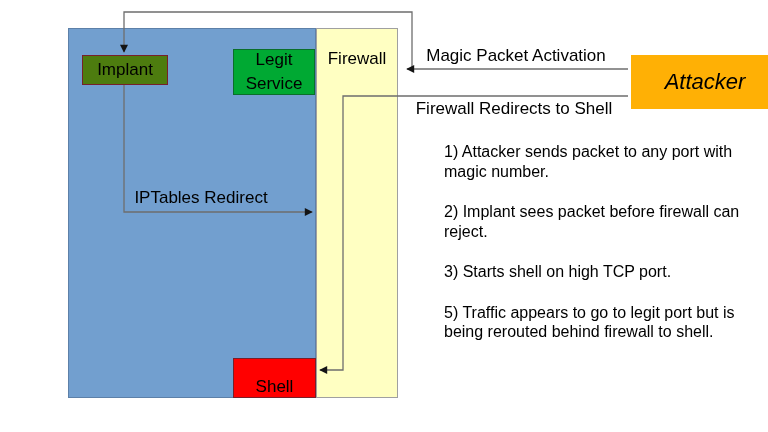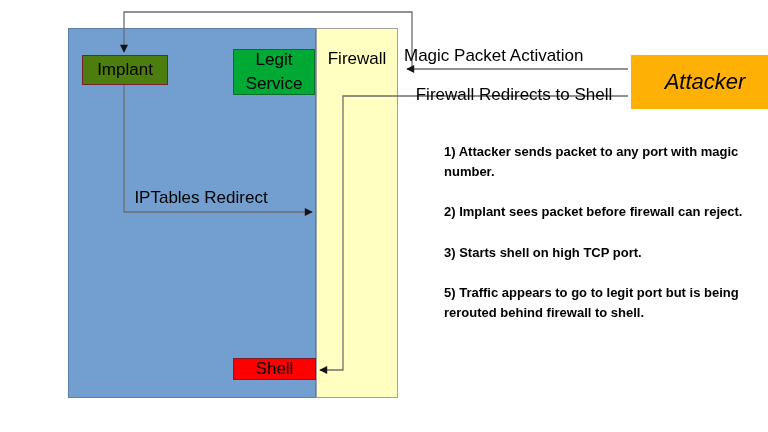--- a/index.html
+++ b/index.html
@@ -26,38 +26,38 @@
     left:82px;top:55px;width:86px;height:30px;
     background:#FF0000;border:1px solid #77202a;
     font-size:17px;
   }
   .legit{
     left:233px;top:49px;width:82px;height:46px;
     background:#00A933;border:1px solid #0b6e2b;
     font-size:17px;line-height:20px;flex-direction:column;justify-content:space-between;
   }
   .shell{
-    left:233px;top:358px;width:83px;height:22px;
+    left:233px;top:358px;width:83px;height:40px;
     background:#FF0000;border:1px solid #77202a;
     font-size:17px;
     align-items:flex-end;
   }
   .attacker{
     left:631px;top:55px;width:148px;height:54px;
     background:#FFB005;
     font-size:22px;
     font-style:italic;
   }
   .wires{position:absolute;left:0;top:0;pointer-events:none;}
   .wire{fill:none;stroke-width:1.3px;}
   .lbl{position:absolute;font-size:17px;line-height:19px;white-space:nowrap;}
-  .lbl-magic{left:404px;top:46px;width:224px;text-align:left;}
-  .lbl-fwred{left:400px;top:85px;width:228px;text-align:center;}
+  .lbl-magic{left:404px;top:46px;width:224px;text-align:center;}
+  .lbl-fwred{left:400px;top:99px;width:228px;text-align:center;}
   .lbl-ipt{left:123px;top:188px;width:156px;text-align:center;}
-  .steps{position:absolute;left:444px;top:142px;width:322px;font-size:13px;line-height:19.5px;font-weight:bold;}
+  .steps{position:absolute;left:444px;top:142px;width:322px;font-size:16px;line-height:19.5px;}
   .steps p{margin:0 0 21px 0;}
 </style>
 </head>
 <body>
 
 <div class="canvas">
 
   <div class="box host" style="background-color: rgb(114, 159, 207);"></div>
 
   <div class="box firewall" style="background-color: rgb(255, 255, 194);">

